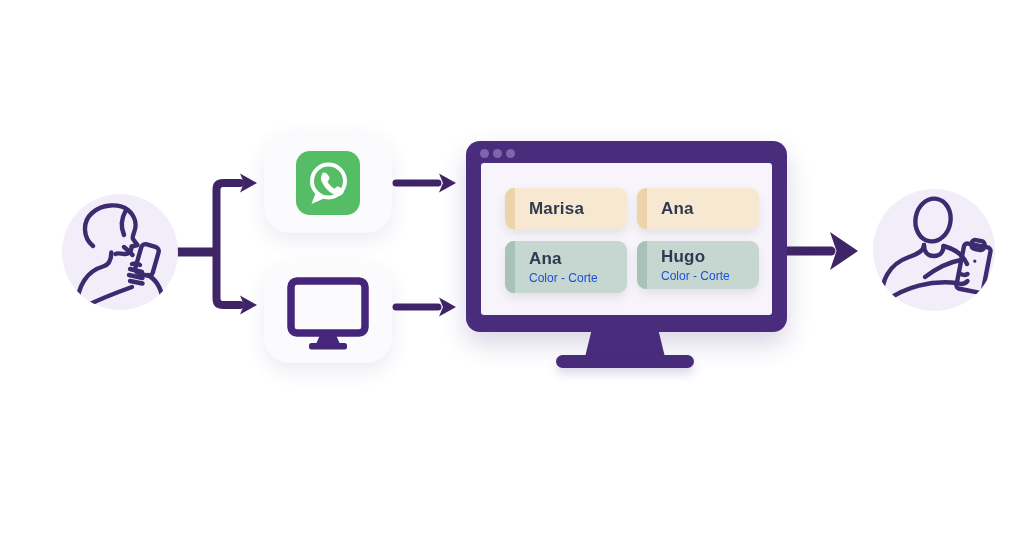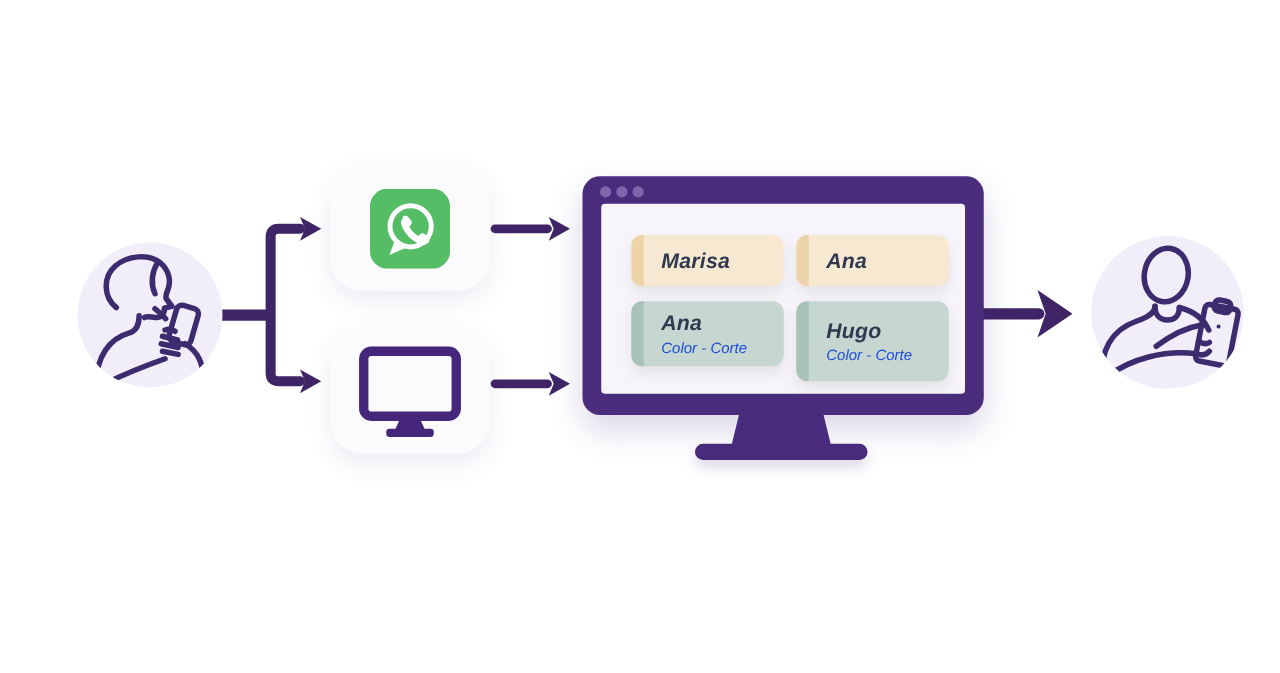--- a/index.html
+++ b/index.html
@@ -18,21 +18,21 @@
   .channel-card{position:absolute;width:128px;height:101px;border-radius:26px;
     background:#fbfafd;box-shadow:0 8px 20px rgba(80,60,140,.10);
     display:flex;align-items:center;justify-content:center;}
 
   
   .monitor-frame{position:absolute;left:466px;top:141px;width:321px;height:191px;
     background:#4a2c7c;border-radius:14px;box-shadow:0 12px 26px rgba(70,45,130,.20);}
   .window-dots{position:absolute;left:14px;top:8px;display:flex;gap:4px;}
   .window-dot{width:9px;height:9px;border-radius:50%;background:#7f66ab;}
   .monitor-screen{position:absolute;left:15px;top:22px;width:291px;height:152px;
-    background:#f7f5fb;border-radius:3px;font-style:italic;}
+    background:#f7f5fb;border-radius:3px;}
   .monitor-neck{position:absolute;left:585px;top:331px;width:80px;height:26px;background:#4a2c7c;
     clip-path:polygon(8% 0,92% 0,100% 100%,0 100%);}
   .monitor-base{position:absolute;left:556px;top:355px;width:138px;height:13px;background:#4a2c7c;
     border-radius:7px;box-shadow:0 6px 10px rgba(70,45,130,.18);}
 
   
   .appt{position:absolute;width:122px;border-radius:9px;overflow:hidden;
     display:flex;flex-direction:column;justify-content:center;padding-left:24px;box-sizing:border-box;
     box-shadow:0 5px 10px rgba(90,80,70,.12);}
   .appt .stripe{position:absolute;left:0;top:0;bottom:0;width:10px;}
@@ -119,21 +119,21 @@
       <div class="appt cream" style="left:156px;top:25px;height:41px;">
         <span class="stripe"></span>
         <span class="appt-name">Ana</span>
 
       </div>
       <div class="appt sage" style="left:24px;top:78px;height:52px;">
         <span class="stripe"></span>
         <span class="appt-name">Ana</span>
         <span class="appt-service">Color - Corte</span>
       </div>
-      <div class="appt sage" style="left:156px;top:78px;height:64px;">
+      <div class="appt sage" style="left:156px;top:78px;height:48px;">
         <span class="stripe"></span>
         <span class="appt-name">Hugo</span>
         <span class="appt-service">Color - Corte</span>
       </div>
     </div>
   </div>
 
   <div class="badge-circle" style="left:873px;top:189px;width:122px;height:122px;">
     <svg width="122" height="122" viewBox="0 0 122 122">
       <g fill="none" stroke="#3c2b6e" stroke-width="4.4" stroke-linecap="round" stroke-linejoin="round">

